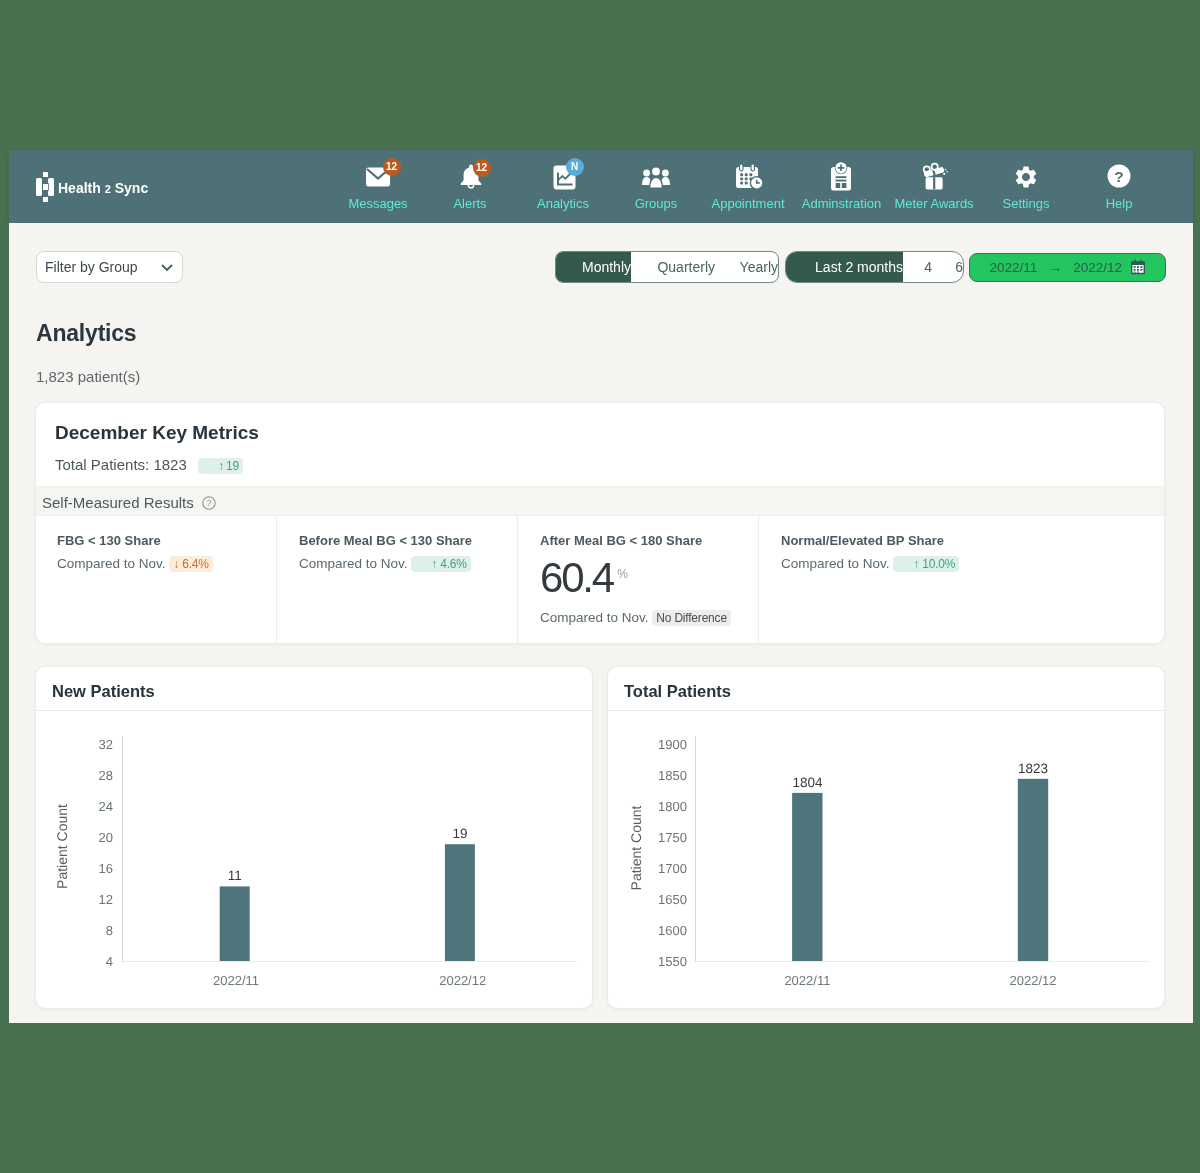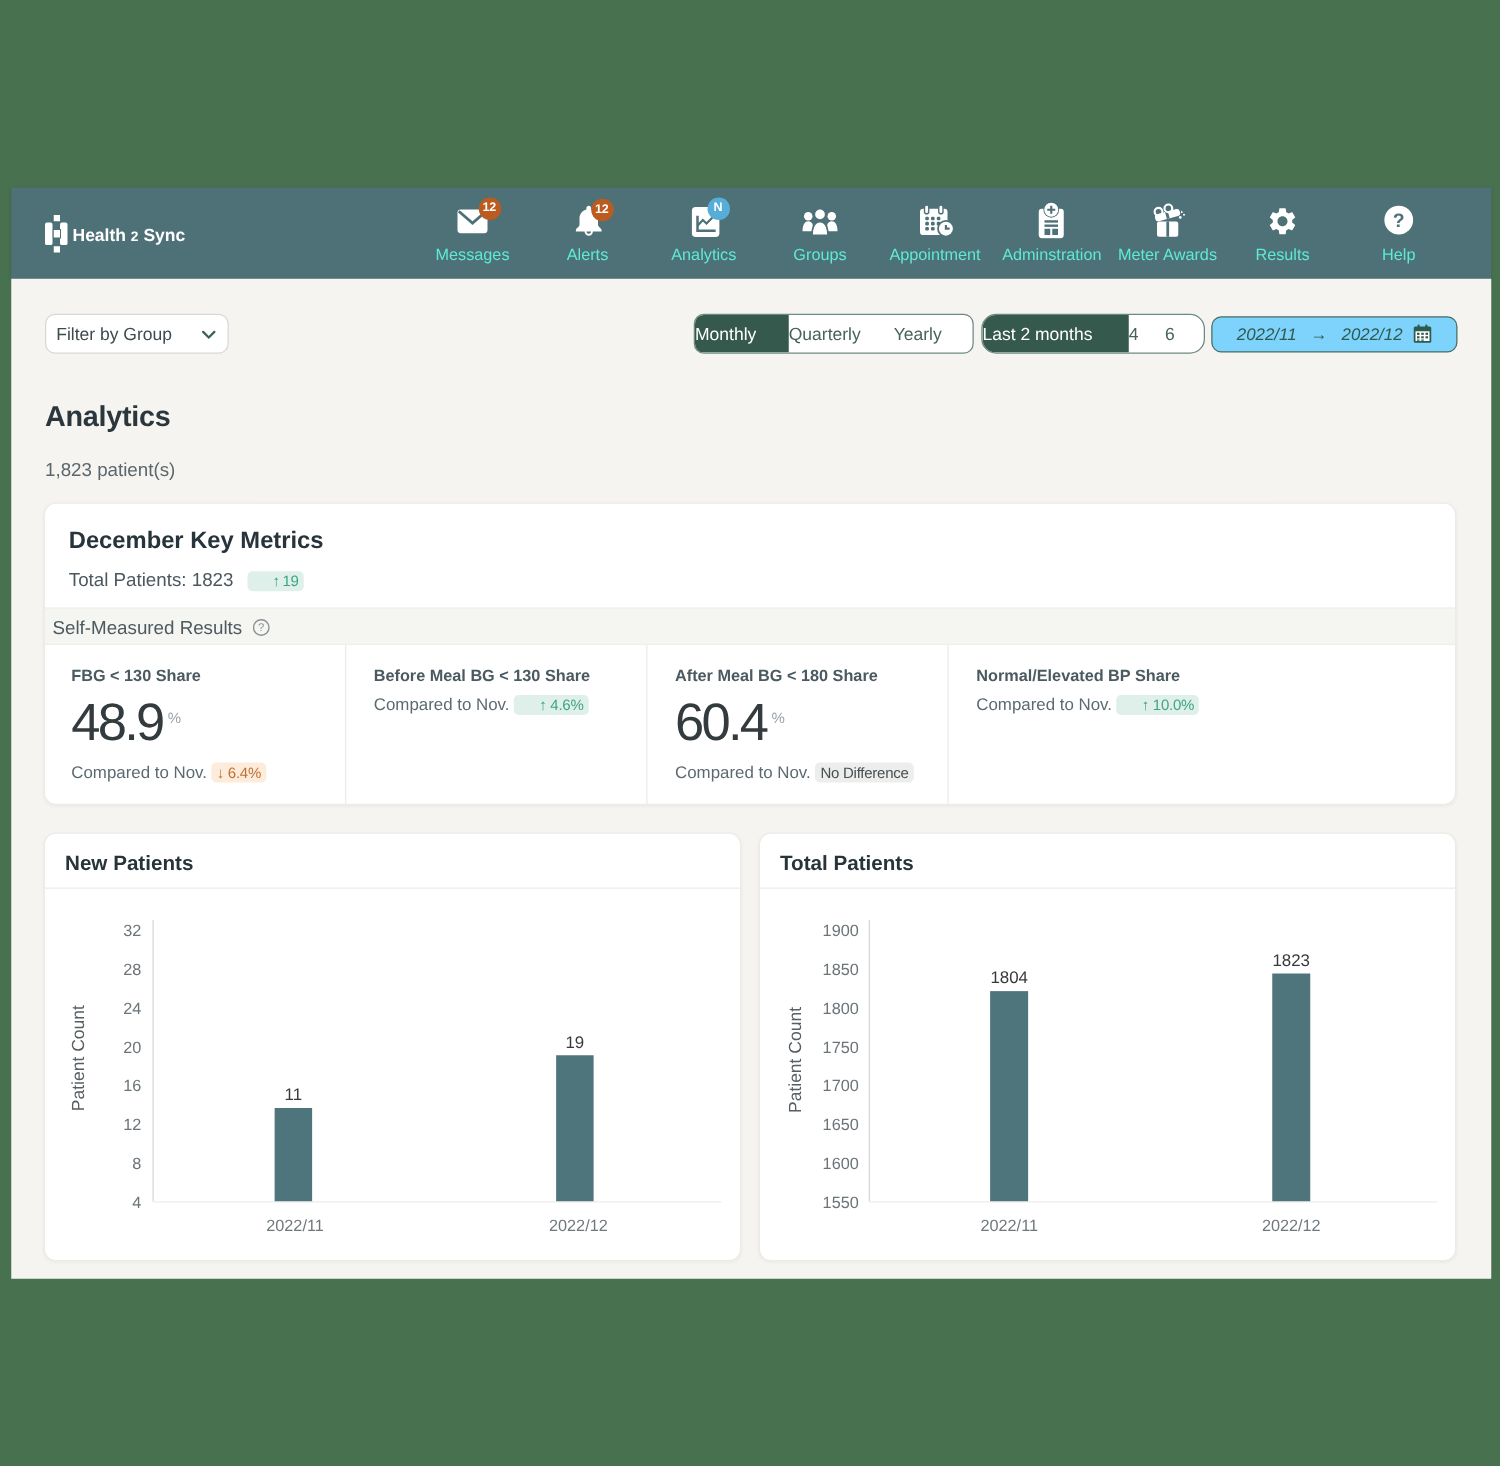--- a/index.html
+++ b/index.html
@@ -13,24 +13,24 @@
   .badge { position:absolute; width:18px; height:18px; border-radius:50%; background:#bc5b20; color:#fff;
            font-size:10px; font-weight:bold; text-align:center; line-height:18px; }
   
   .lg { position:absolute; background:#fff; }
   #logotext { left:58px; top:180px; color:#fff; font-size:14px; font-weight:bold; letter-spacing:0; }
   
   .ctl { position:absolute; top:251px; height:32px; border-radius:8px; font-size:14px; }
   #filtersel { left:36px; width:147px; background:#fff; border:1px solid #d8d8d4; color:#3f4a4e;
                line-height:30px; padding-left:8px; }
   .seg { border:1px solid #6d8a82; background:#fff; overflow:hidden; display:flex; }
-  .seg div { line-height:30px; text-align:left; color:#47635c; }
+  .seg div { line-height:30px; text-align:right; color:#47635c; }
   .seg .on { background:#35594d; color:#fff; }
   #datebox { left:969px; top:253px; width:197px; height:29px; border:1px solid #456e62; border-radius:8px;
-             background:#7dd3fc; color:#2e5a50; text-align:center; line-height:27px; font-size:13.5px;font-style:italic; }
+             background:#22c55e; color:#2e5a50; text-align:center; line-height:27px; font-size:13.5px; }
   
   #h1 { left:36px; top:320px; font-size:23px; font-weight:bold; color:#2b373d; letter-spacing:-0.2px;}
   #pcount { left:36px; top:368px; font-size:15px; color:#5c676c; }
   
   .card { position:absolute; background:#fff; border:1px solid #ebebe8; border-radius:10px;
           box-shadow:0 1px 3px rgba(0,0,0,0.04); }
   #kmcard { left:35px; top:402px; width:1130px; height:242px; }
   #kmtitle { left:55px; top:422px; font-size:19px; font-weight:bold; color:#27343b; }
   #tprow { left:55px; top:456px; font-size:15px; color:#4b585e; }
   .pill { display:inline-block; border-radius:4px; font-size:12px; padding:1px 4px; letter-spacing:-0.2px; }
@@ -146,21 +146,21 @@
       <circle cx="15.7" cy="6.7" r="3.1" fill="none" stroke="#fff" stroke-width="1.7"></circle>
       <path d="M26 8.4 l1.6 1.3 -1.9.9 z" fill="#fff"></path>
       <circle cx="25.2" cy="13.9" r="1.1" fill="#fff"></circle>
       <circle cx="28.2" cy="11.8" r="0.8" fill="#fff"></circle>
     </svg>
     <div class="navlabel" style="left:874px;">Meter Awards</div>
 
     <svg class="abs" style="left:1013px;top:163.5px" width="26" height="26" viewBox="0 0 24 24">
       <path fill="#fff" d="M19.14 12.94c.04-.3.06-.61.06-.94 0-.32-.02-.64-.07-.94l2.03-1.58c.18-.14.23-.41.12-.61l-1.92-3.32c-.12-.22-.37-.29-.59-.22l-2.39.96c-.5-.38-1.03-.7-1.62-.94L14.4 2.81c-.04-.24-.24-.41-.48-.41h-3.84c-.24 0-.43.17-.47.41l-.36 2.54c-.59.24-1.13.57-1.62.94l-2.39-.96c-.22-.08-.47 0-.59.22L2.74 8.87c-.12.21-.08.47.12.61l2.03 1.58c-.05.3-.09.63-.09.94s.02.64.07.94l-2.03 1.58c-.18.14-.23.41-.12.61l1.92 3.32c.12.22.37.29.59.22l2.39-.96c.5.38 1.03.7 1.62.94l.36 2.54c.05.24.24.41.48.41h3.84c.24 0 .44-.17.47-.41l.36-2.54c.59-.24 1.13-.56 1.62-.94l2.39.96c.22.08.47 0 .59-.22l1.92-3.32c.12-.22.07-.47-.12-.61l-2.01-1.58zM12 15.7c-2.04 0-3.7-1.66-3.7-3.7s1.66-3.7 3.7-3.7 3.7 1.66 3.7 3.7-1.66 3.7-3.7 3.7z"></path>
     </svg>
-    <div class="navlabel" style="left:966px;">Results</div>
+    <div class="navlabel" style="left:966px;">Settings</div>
 
     <svg class="abs" style="left:1107px;top:164px" width="24" height="24" viewBox="0 0 24 24">
       <circle cx="12" cy="12" r="11.5" fill="#fff"></circle>
       <text x="12" y="17.5" font-size="15.5" font-weight="bold" fill="#4d7177" text-anchor="middle" font-family="Liberation Sans">?</text>
     </svg>
     <div class="navlabel" style="left:1059px;">Help</div>
   </div>
 
   <div class="ctl" id="filtersel">Filter by Group
     <svg width="12" height="8" style="position:absolute;right:9px;top:12px" viewBox="0 0 12 8">
@@ -208,21 +208,20 @@
       <circle cx="7" cy="7" r="6.2" fill="none" stroke="#8a9094" stroke-width="1.1"></circle>
       <text x="7" y="10.2" font-size="9" fill="#8a9094" text-anchor="middle" font-family="Liberation Sans">?</text>
     </svg>
   </div>
   <div class="vline" style="left:276px;"></div>
   <div class="vline" style="left:517px;"></div>
   <div class="vline" style="left:758px;"></div>
 
   <div class="mcol" style="left:57px;">
     <div class="mlabel" style="margin-top:17px;">FBG &lt; 130 Share</div>
-    <div class="mnum" style="margin-top:6px;">48.9 <span class="mpct">%</span></div>
     <div class="mcomp" style="margin-top:8px;">Compared to Nov. <span class="pill orange">↓ 6.4%</span></div>
   </div>
   <div class="mcol" style="left:299px;">
     <div class="mlabel" style="margin-top:17px;text-align:center;">Before Meal BG &lt; 130 Share</div>
     <div class="mcomp" style="margin-top:8px;">Compared to Nov. <span class="pill green">↑ 4.6%</span></div>
   </div>
   <div class="mcol" style="left:540px;">
     <div class="mlabel" style="margin-top:17px;">After Meal BG &lt; 180 Share</div>
     <div class="mnum" style="margin-top:6px;">60.4 <span class="mpct">%</span></div>
     <div class="mcomp" style="margin-top:8px;">Compared to Nov. <span class="pill grey">No Difference</span></div>

